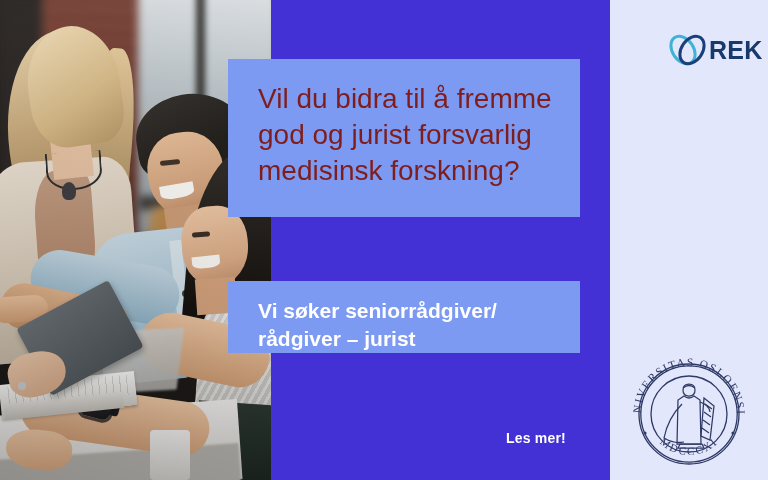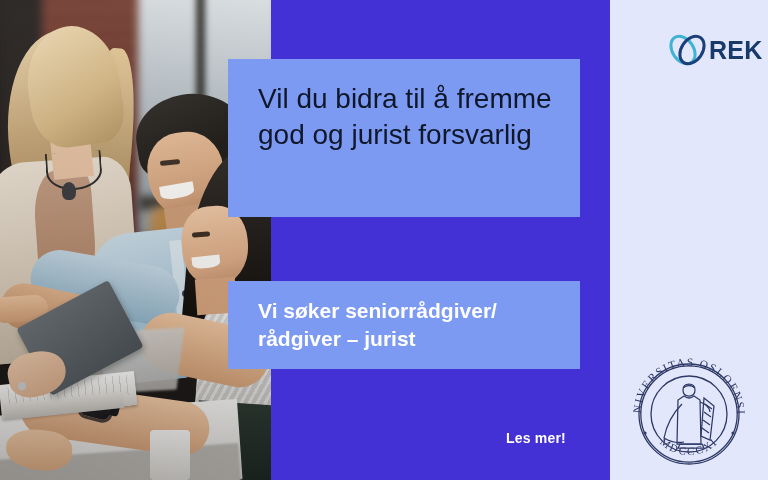--- a/index.html
+++ b/index.html
@@ -475,31 +475,31 @@
     box-sizing: border-box;
   }
   .box-headline {
     left: 228px;
     top: 59px;
     width: 352px;
     height: 158px;
     padding: 22px 30px 0 30px;
   }
   .box-headline .line {
-    color: #0f172a;
+    color: #7f1d1d;
     font-size: 28px;
     font-weight: normal;
     line-height: 36px;
     white-space: nowrap;
   }
   .box-subhead {
     left: 228px;
     top: 281px;
     width: 352px;
-    height: 88px;
+    height: 72px;
     padding: 16px 30px 0 30px;
   }
   .box-subhead .line {
     color: #ffffff;
     font-size: 21px;
     font-weight: bold;
     line-height: 28px;
     white-space: nowrap;
   }
 
@@ -622,20 +622,21 @@
         <path d="M82 40 l10 8 l-4 34 l-9 -4 z"></path>
         <path d="M83 46 l7 5 M82 54 l7 5 M81 62 l7 5 M80 70 l7 5"></path>
         <path d="M58 86 l22 0 l2 4 l-26 0 z"></path>
       </g>
     </svg>
   </div>
 
   <div class="textbox box-headline">
     <div class="line">Vil du bidra til å fremme</div>
     <div class="line">god og jurist forsvarlig</div>
+    <div class="line">medisinsk forskning?</div>
   </div>
 
   <div class="textbox box-subhead">
     <div class="line">Vi søker seniorrådgiver/</div>
     <div class="line">rådgiver – jurist</div>
   </div>
 
   <div class="cta">Les mer!</div>
 
 </div>

